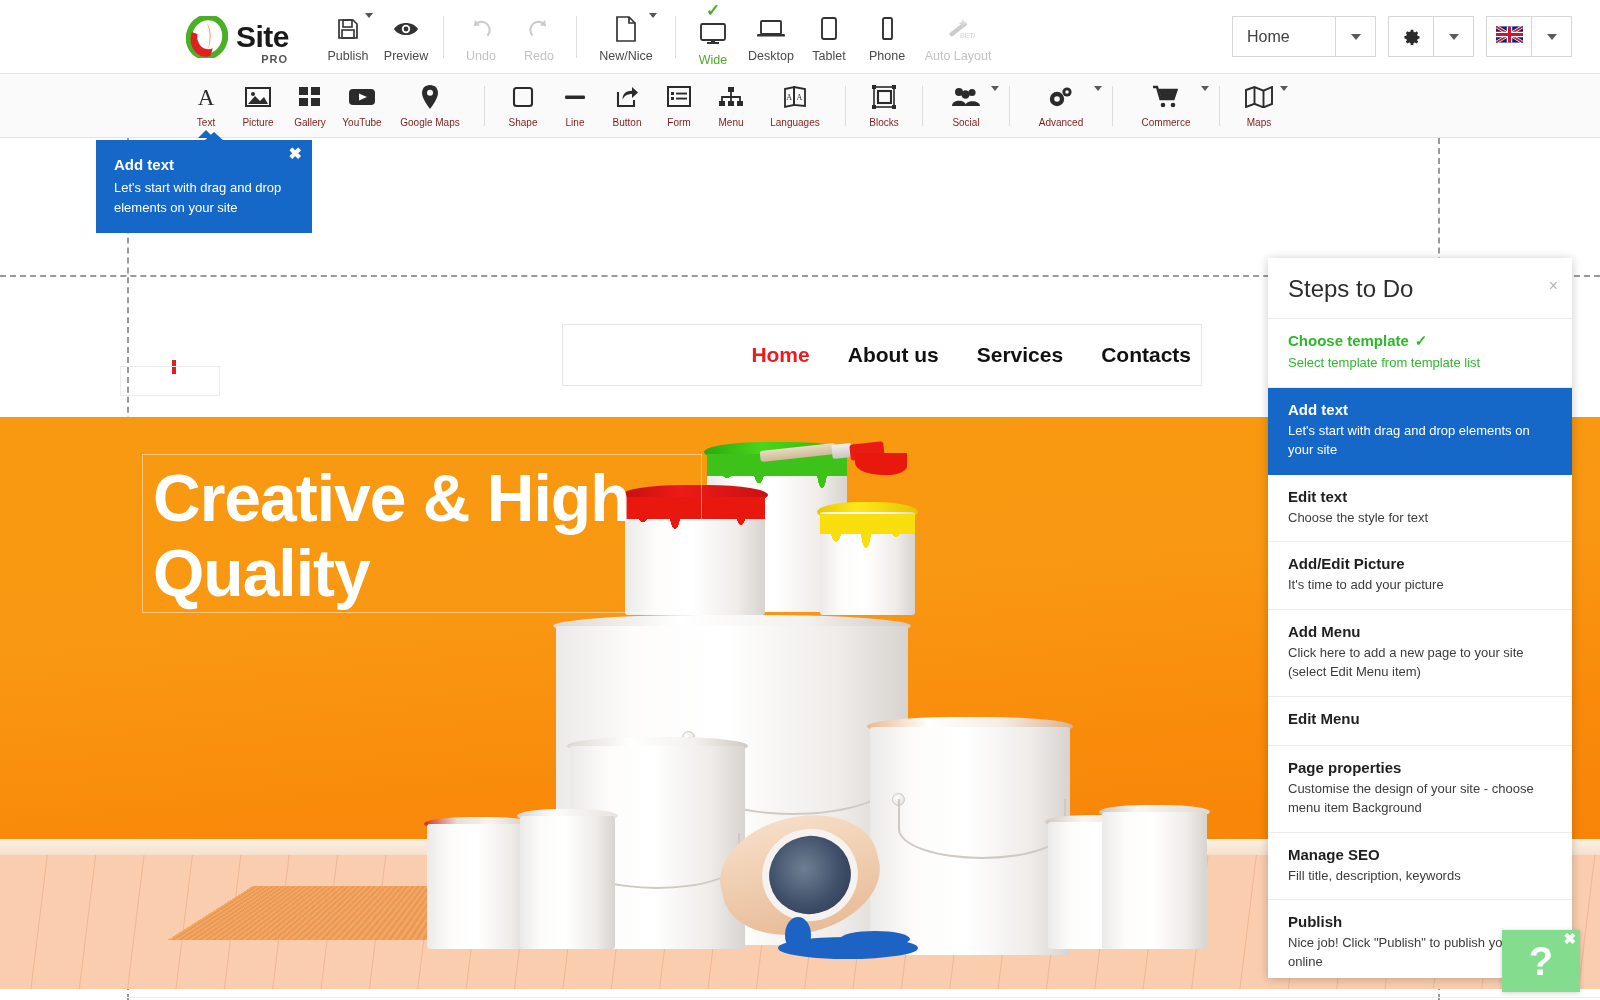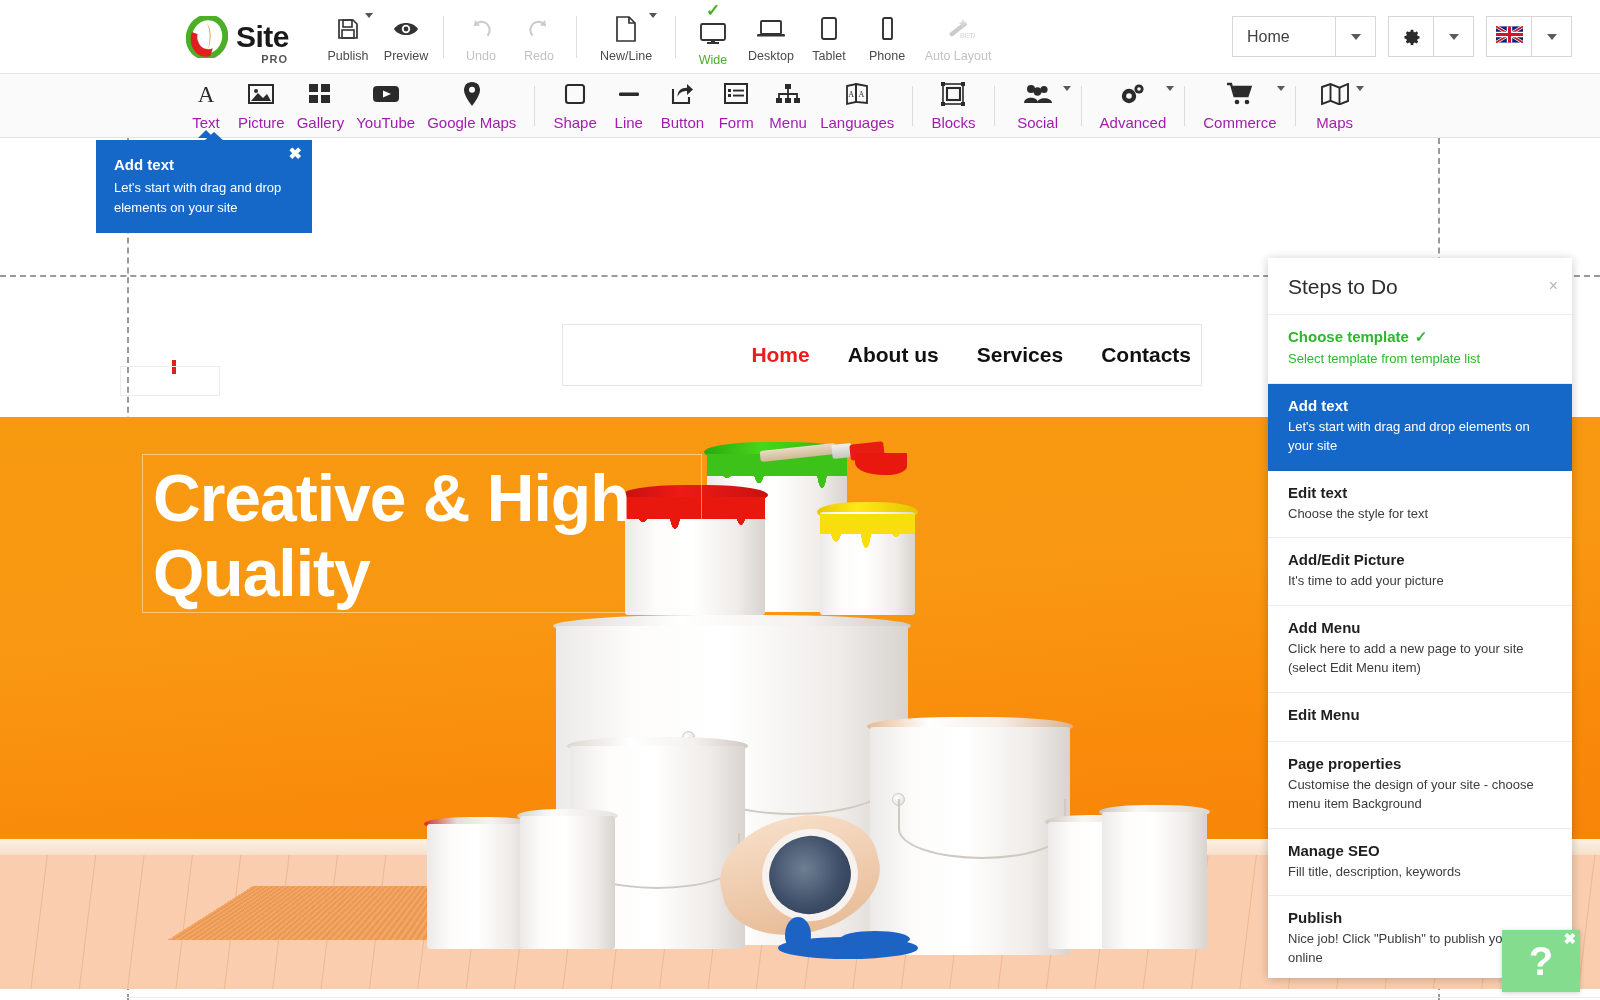--- a/index.html
+++ b/index.html
@@ -91,21 +91,21 @@
     border-bottom: 1px solid #e3e3e3;
     display: flex; align-items: center;
   }
   .sub-inner { display: flex; align-items: flex-start; margin-left: 180px; height: 64px; }
   .sub-item {
     min-width: 52px; height: 64px;
     display: flex; flex-direction: column; align-items: center; justify-content: center;
     padding: 0 6px; position: relative; cursor: pointer;
   }
   .sub-item .ico { height: 28px; display:flex; align-items:center; justify-content:center; }
-  .sub-item .lbl { font-size: 15px; color: #a21caf; margin-top: 6px; white-space: nowrap; }
+  .sub-item .lbl { font-size: 10px; color: #7f1d1d; margin-top: 6px; white-space: nowrap; }
   .sub-sep { width:1px; height: 40px; background:#dcdcdc; align-self:center; margin: 0 12px; }
   .sub-caret {
     position:absolute; top: 12px; right: -2px;
     width:0;height:0;border-left:4px solid transparent;border-right:4px solid transparent;
     border-top:5px solid #5a5a5a;
   }
   .sel-arrow-up {
     position:absolute; bottom:-1px; left:50%; transform:translateX(-50%);
     width:0;height:0;
     border-left:9px solid transparent;border-right:9px solid transparent;
@@ -274,21 +274,21 @@
     position: absolute; right: 28px; top: 258px;
     width: 304px; background:#fff;
     box-shadow: 0 1px 9px rgba(0,0,0,0.22);
     z-index: 50;
     max-height: 720px; overflow: hidden;
   }
   .steps-head {
     position:relative; padding: 17px 20px 15px 20px;
     border-bottom:1px solid #ececec;
   }
-  .steps-head h2 { margin:0; font-size: 21px; font-weight: normal; color:#2d2d2d; }
+  .steps-head h2 { margin:0; font-size: 24px; font-weight: normal; color:#2d2d2d; }
   .steps-close {
     position:absolute; right: 14px; top: 20px; font-size: 16px; color:#b5b5b5; cursor:pointer;
     line-height:1;
   }
   .step {
     padding: 13px 24px 14px 20px;
     border-bottom: 1px solid #ececec;
     cursor: pointer;
   }
   .step .s-title { font-size: 15px; font-weight: bold; color:#1f1f1f; margin-bottom: 4px; }
@@ -383,21 +383,21 @@
 
   <div class="tb-group">
     <div class="tb-item" style="width:82px;">
       <span class="ico">
         <svg width="22" height="26" viewBox="0 0 22 26">
             <path d="M2 1h12l6 6v18H2z" fill="#fff" stroke="#333" stroke-width="1.7"></path>
             <path d="M14 1v6h6" fill="none" stroke="#333" stroke-width="1.7"></path>
           </svg>
       </span>
       <span class="caret-sm" style="right:10px;"></span>
-      <span class="lbl">New/Line</span>
+      <span class="lbl">New/Nice</span>
     </div>
   </div>
 
   <div class="tb-sep"></div>
 
   <div class="tb-group">
     <div class="tb-item active">
       <span class="check-mark">✓</span>
       <span class="ico" style="margin-top:7px;">
         <svg width="28" height="24" viewBox="0 0 28 24">

